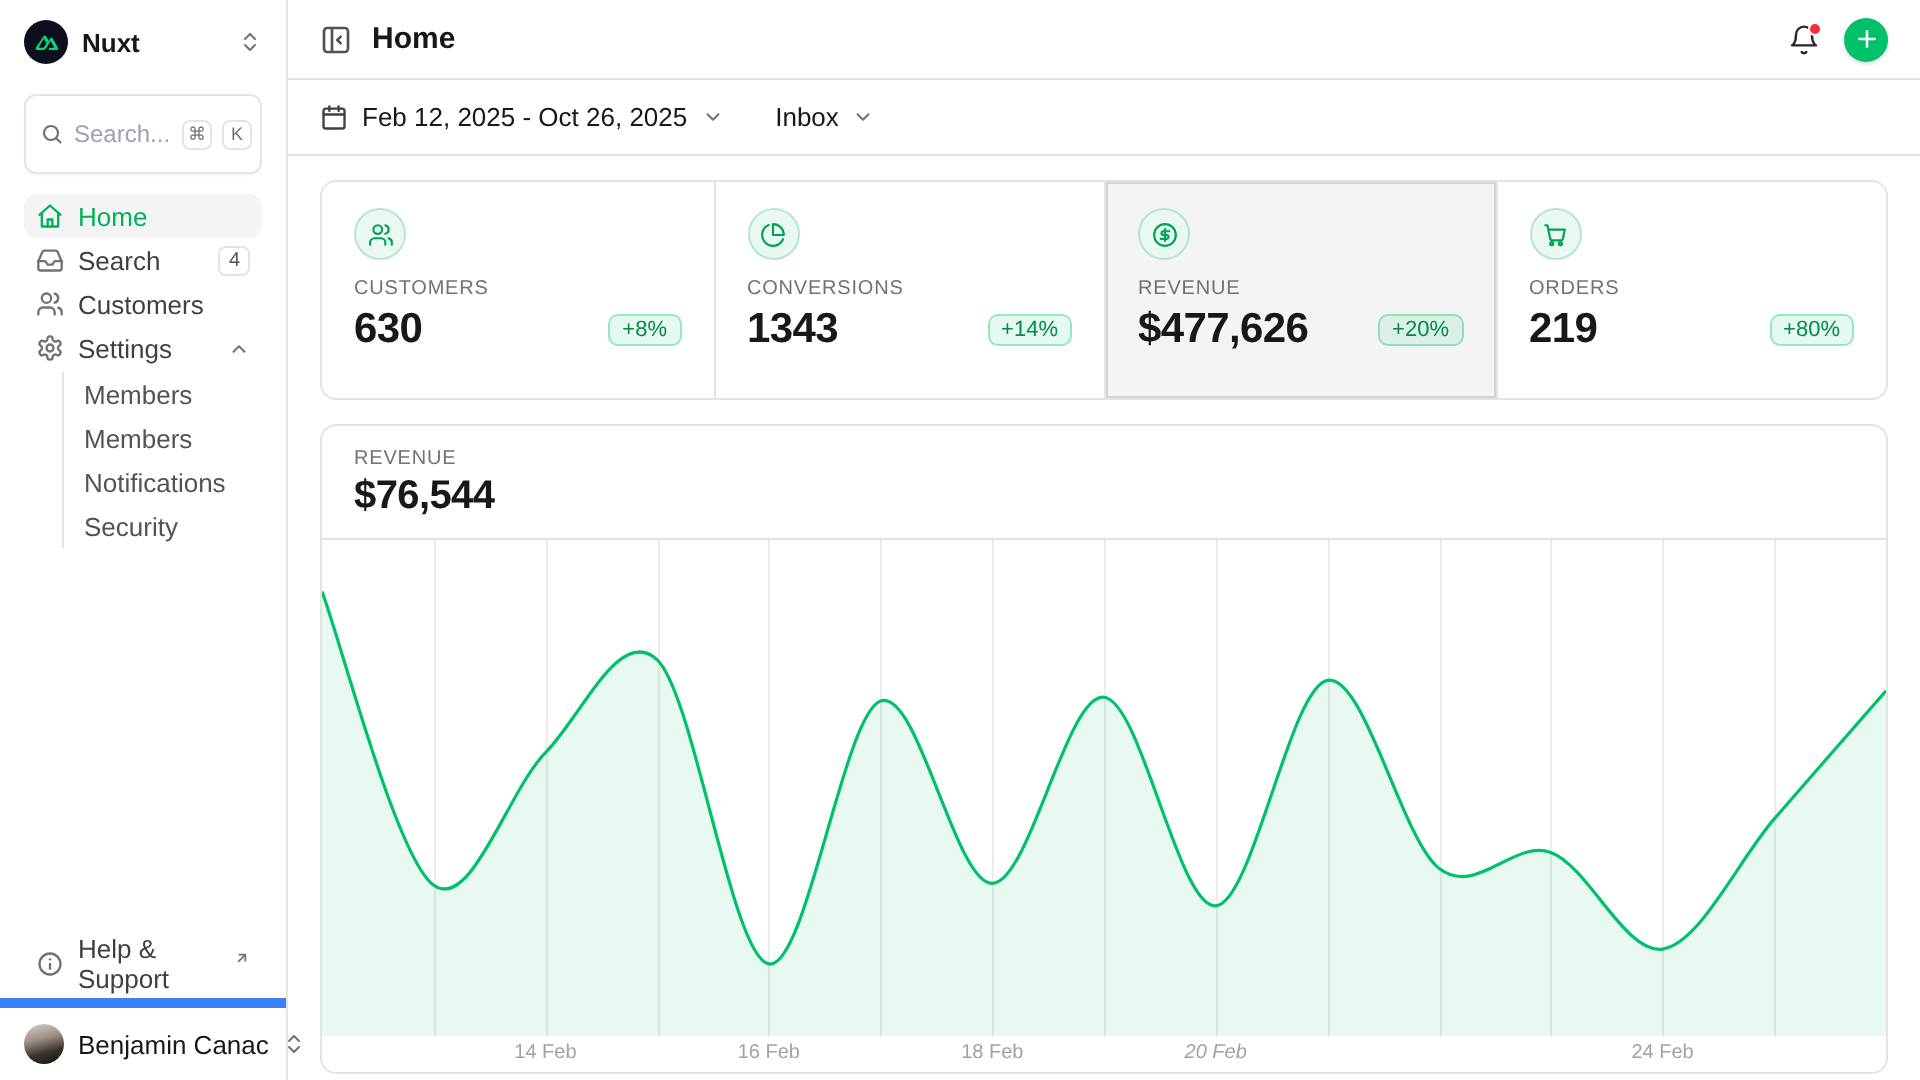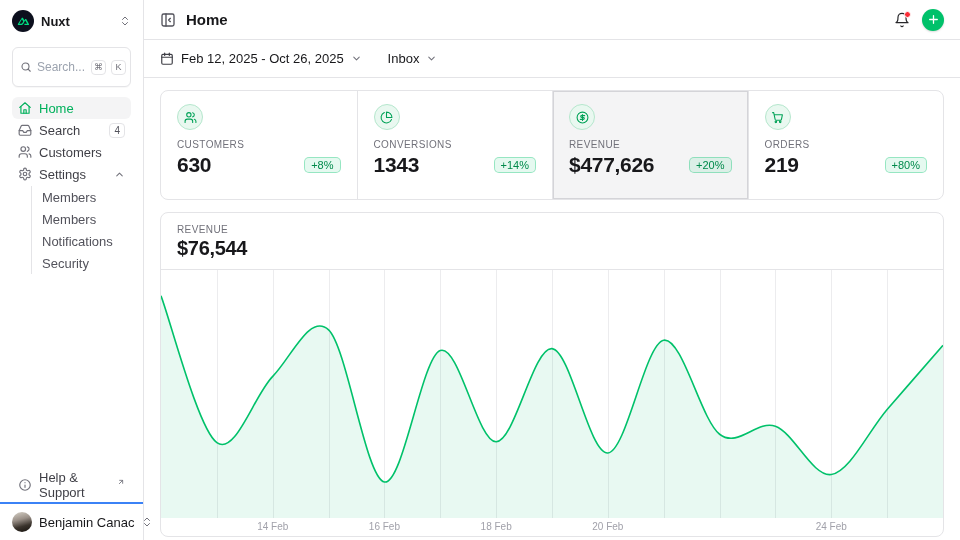--- a/index.html
+++ b/index.html
@@ -21,21 +21,21 @@
   .nav-item .ni-icon { color:#71717a; display:flex; flex-shrink:0; }
   .nav-item.active { background:#f4f4f5; color:#00b15c; }
   .nav-item.active .ni-icon { color:#00b15c; }
   .nav-label { flex:1; white-space:nowrap; }
   .count-badge { font-size:10px; font-weight:500; color:#52525b; border:1px solid #e4e4e7; border-radius:4px; padding:0 4px; height:15px; display:flex; align-items:center; background:#fff; }
   .subnav { margin:1px 0 0 19px; border-left:1px solid #e4e4e7; padding-left:10px; display:flex; flex-direction:column; }
   .subnav-item { height:22px; display:flex; align-items:center; font-size:13px; font-weight:500; color:#52525b; cursor:pointer; }
   .sidebar-spacer { flex:1; }
   .footer-nav { display:flex; flex-direction:column; padding-bottom:6px; }
   .ext-ic { color:#71717a; margin-bottom:6px; }
-  .user-row { border-top:2px solid #3b82f6; margin:0 -12px; padding:8px 12px; display:flex; align-items:center; gap:7px; cursor:pointer; }
+  .user-row { border-top:5px solid #3b82f6; margin:0 -12px; padding:8px 12px; display:flex; align-items:center; gap:7px; cursor:pointer; }
   .avatar { width:20px; height:20px; border-radius:50%; flex-shrink:0;
             background:linear-gradient(165deg,#d8d2c8 0%,#9a9088 38%,#3a332c 68%,#15110d 100%); }
   .user-name { font-size:13px; font-weight:500; flex:1; white-space:nowrap; }
 
   
   .main { flex:1; display:flex; flex-direction:column; min-width:0; }
   .topbar { height:40px; min-height:40px; border-bottom:1px solid #e4e4e7; display:flex; align-items:center; padding:0 16px; gap:10px; }
   .collapse-btn { color:#52525b; display:flex; cursor:pointer; }
   .page-title { font-size:15px; font-weight:700; }
   .topbar-right { margin-left:auto; display:flex; align-items:center; gap:12px; }
@@ -330,20 +330,20 @@
           </div>
         <svg viewBox="0 0 788 247" preserveAspectRatio="none">
           <path fill="rgba(0,193,106,0.09)" d="M0.0 25.7 C9.4 50.0 37.5 158.6 56.3 171.9 C75.0 185.3 93.8 124.6 112.6 105.9 C131.3 87.1 150.1 42.1 168.9 59.7 C187.6 77.2 206.4 207.7 225.1 211.1 C243.9 214.5 262.7 86.9 281.4 80.2 C300.2 73.5 319.0 171.3 337.7 171.0 C356.5 170.7 375.2 76.4 394.0 78.3 C412.8 80.1 431.5 183.6 450.3 182.2 C469.0 180.8 487.8 73.0 506.6 69.9 C525.3 66.8 544.1 149.3 562.9 163.6 C581.6 177.9 600.4 148.9 619.1 155.6 C637.9 162.3 656.7 206.5 675.4 203.7 C694.2 200.9 713.0 160.3 731.7 138.9 C750.5 117.5 778.6 85.7 788.0 75.1 L788 247 L0 247 Z"></path>
           <path fill="none" stroke="#00c16a" stroke-width="1.6" stroke-linejoin="round" d="M0.0 25.7 C9.4 50.0 37.5 158.6 56.3 171.9 C75.0 185.3 93.8 124.6 112.6 105.9 C131.3 87.1 150.1 42.1 168.9 59.7 C187.6 77.2 206.4 207.7 225.1 211.1 C243.9 214.5 262.7 86.9 281.4 80.2 C300.2 73.5 319.0 171.3 337.7 171.0 C356.5 170.7 375.2 76.4 394.0 78.3 C412.8 80.1 431.5 183.6 450.3 182.2 C469.0 180.8 487.8 73.0 506.6 69.9 C525.3 66.8 544.1 149.3 562.9 163.6 C581.6 177.9 600.4 148.9 619.1 155.6 C637.9 162.3 656.7 206.5 675.4 203.7 C694.2 200.9 713.0 160.3 731.7 138.9 C750.5 117.5 778.6 85.7 788.0 75.1"></path>
         </svg>
       </div>
       <div class="x-axis">
           <span class="tick" style="left: 14.2857%;">14 Feb</span>
           <span class="tick" style="left: 28.5714%;">16 Feb</span>
           <span class="tick" style="left: 42.8571%;">18 Feb</span>
-          <span class="tick" style="left: 57.1429%;">20 Feb</span>
+          <span class="tick" style="left: 57.1429%; font-style: italic;">20 Feb</span>
           <span class="tick" style="left: 71.4286%; margin-top: 25px;">22 Feb</span>
           <span class="tick" style="left: 85.7143%;">24 Feb</span>
         </div>
     </div>
 
   </div>
 </div>
 
 </body></html>

